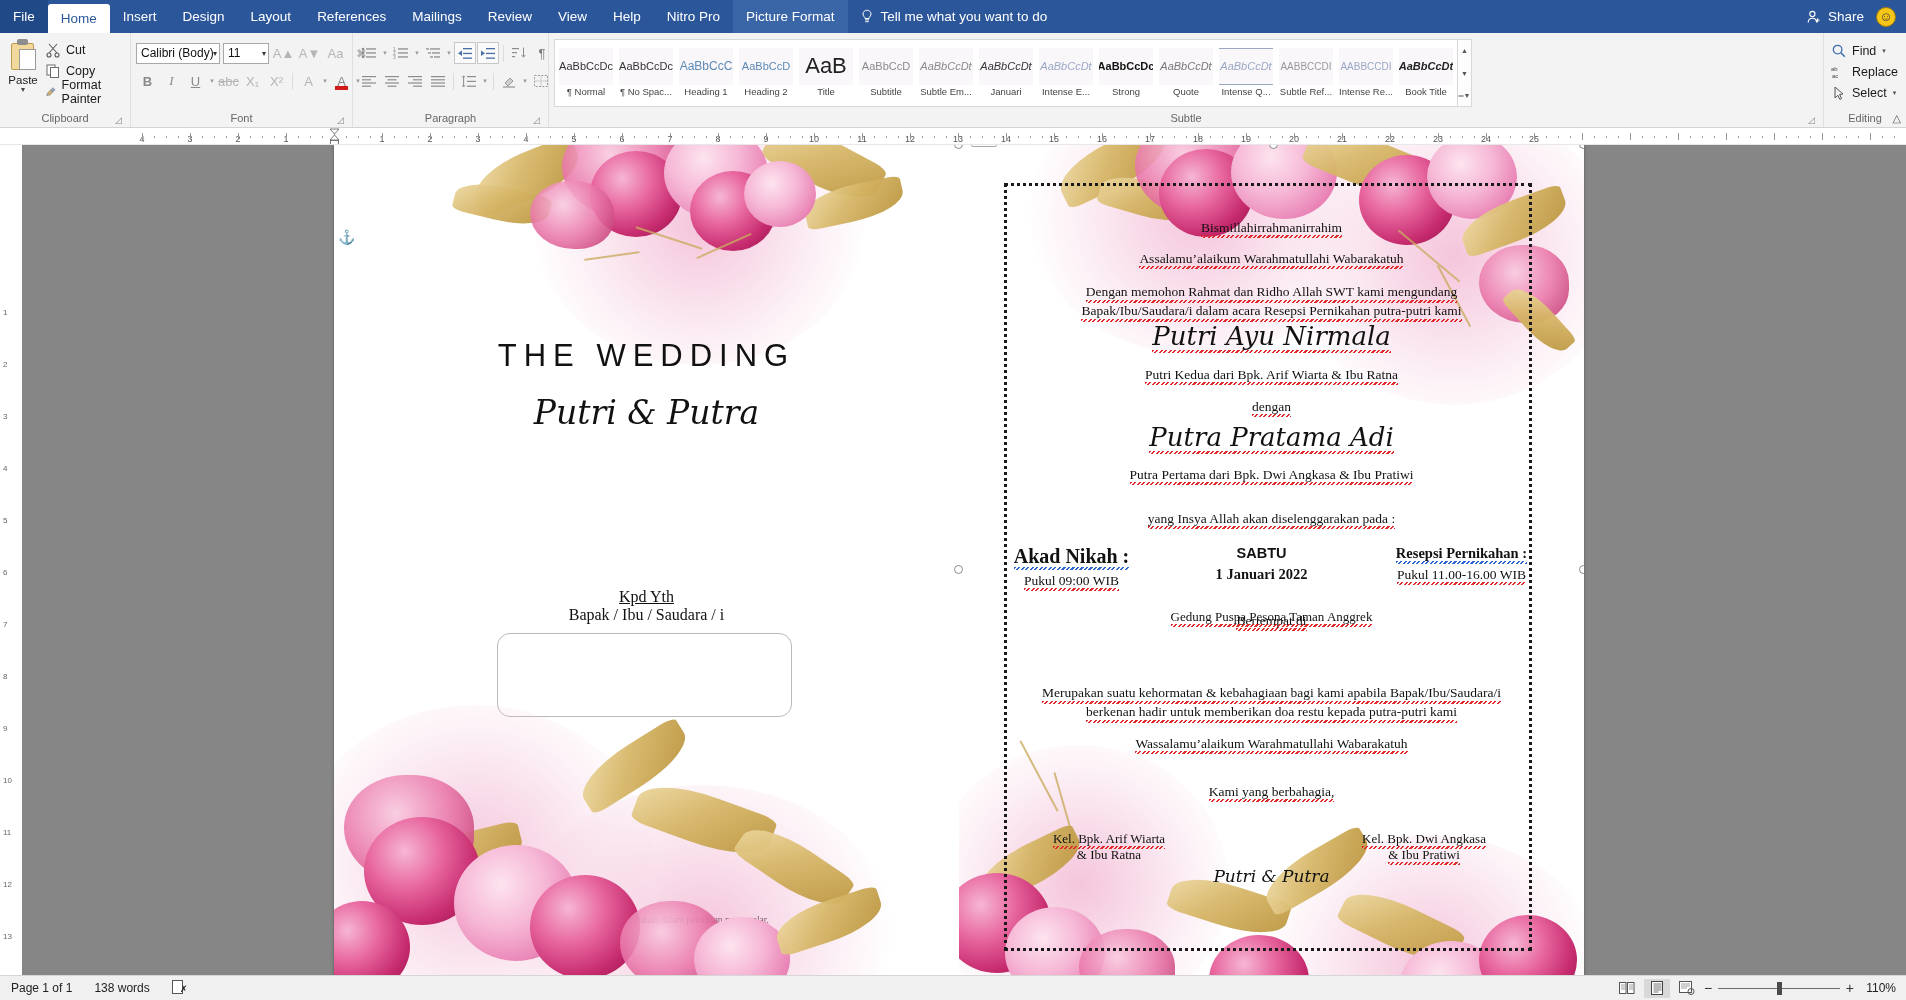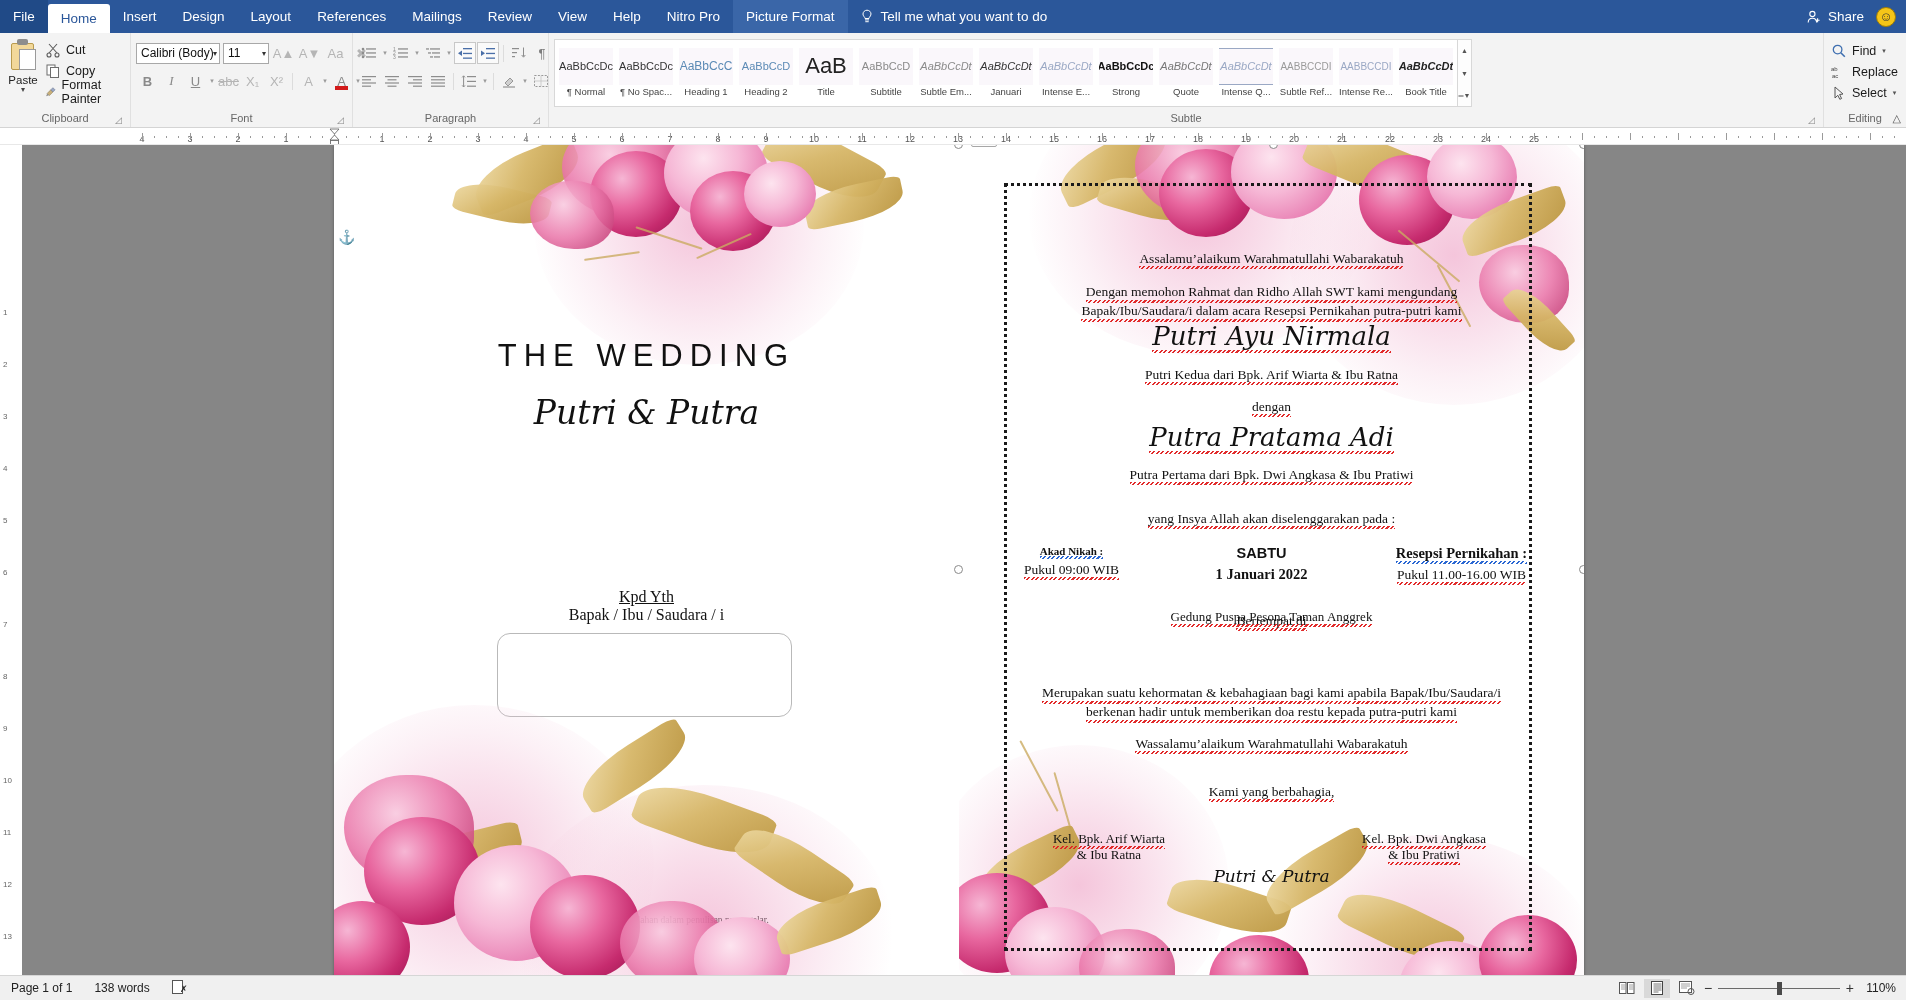--- a/index.html
+++ b/index.html
@@ -998,20 +998,23 @@
       <div class="petal" style="left:120px;top:784px;width:96px;height:80px;"></div>
       <div class="gold" style="left:210px;top:740px;width:120px;height:42px;transform:rotate(18deg);"></div>
       <div class="gold" style="left:300px;top:706px;width:116px;height:40px;transform:rotate(-30deg);"></div>
       <div class="rose" style="left:250px;top:790px;width:100px;height:90px;"></div>
       <div class="gold" style="left:380px;top:760px;width:124px;height:44px;transform:rotate(26deg);"></div>
       <div class="rose lite" style="left:440px;top:796px;width:104px;height:94px;"></div>
       <div class="rose" style="left:520px;top:770px;width:98px;height:90px;"></div>
 
       <div id="invcard"></div>
 
+      <div class="inv" style="top:75px;font-size:13.5px;">
+        <span class="sp">Bismillahirrahmanirrahim</span>
+      </div>
       <div class="inv" style="top:137px;font-size:13.5px;line-height:19px;">
         <div><span class="sp">Dengan memohon Rahmat dan Ridho Allah SWT kami mengundang</span></div>
         <div><span class="sp">Bapak/Ibu/Saudara/i dalam acara Resepsi Pernikahan putra-putri kami</span></div>
       </div>
       <div class="inv" style="top:106px;font-size:13.5px;">
         <span class="sp">Assalamu’alaikum Warahmatullahi Wabarakatuh</span>
       </div>
       <div class="inv script" style="top:176px;">
         <span class="sp">Putri Ayu Nirmala</span>
       </div>
@@ -1026,21 +1029,21 @@
       </div>
       <div class="inv" style="top:322px;font-size:13.5px;">
         <span class="sp">Putra Pertama dari Bpk. Dwi Angkasa &amp; Ibu Pratiwi</span>
       </div>
       <div class="inv" style="top:366px;font-size:13.5px;">
         <span class="sp">yang Insya Allah akan diselenggarakan pada :</span>
       </div>
 
       <div style="position:absolute;left:30px;right:30px;top:400px;display:flex;justify-content:space-between;align-items:flex-start;font-family:'Liberation Serif',serif;color:#111;">
         <div style="width:165px;text-align:center;">
-          <div style="font-weight:bold;font-size:11px;">
+          <div style="font-weight:bold;font-size:20px;">
             <span class="sp blue">Akad Nikah :</span>
           </div>
           <div style="font-size:13.5px;margin-top:5px;">
             <span class="sp">Pukul 09:00 WIB</span>
           </div>
         </div>
         <div style="width:150px;text-align:center;">
           <div style="font-weight:bold;font-size:14.5px;font-family:'Liberation Sans',sans-serif;">SABTU</div>
           <div style="font-weight:bold;font-size:14.5px;font-family:Liberation Serif, serif;margin-top:5px;">1 Januari 2022</div>
         </div>

